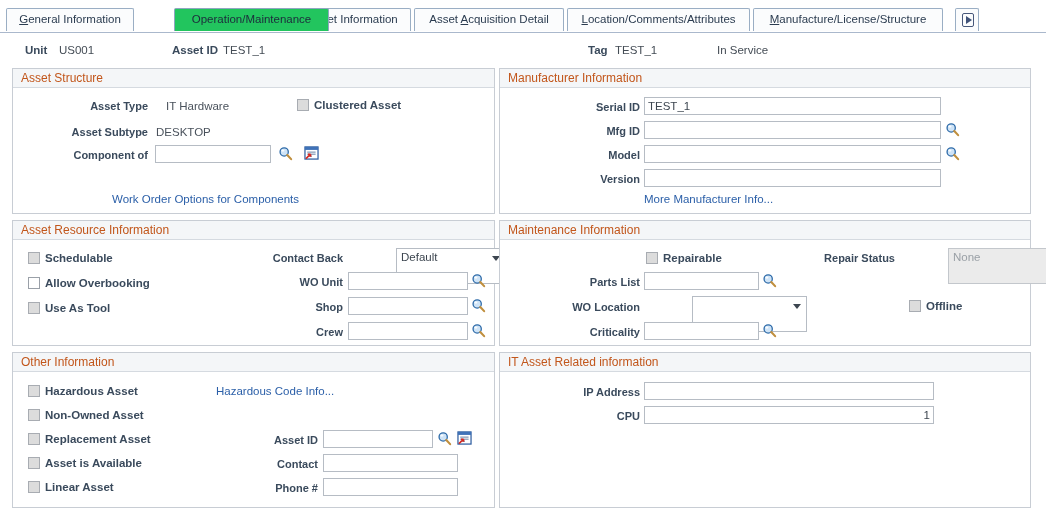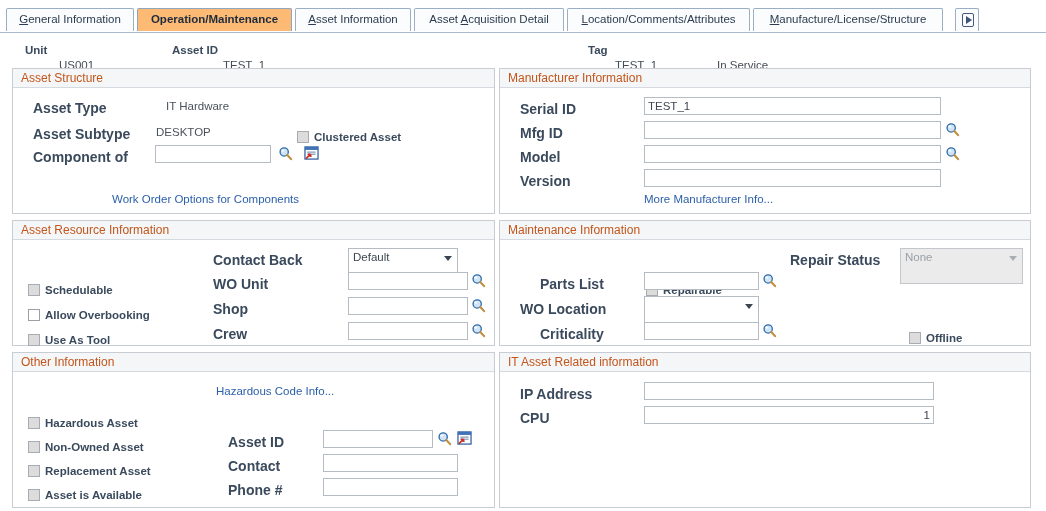--- a/index.html
+++ b/index.html
@@ -28,25 +28,26 @@
     border-radius: 2px 2px 0 0;
     font-size: 11.5px;
     color: #2b3c50;
     line-height: 21px;
     text-align: center;
     white-space: nowrap;
     padding: 0 6px;
     cursor: pointer;
   }
   .tab.active {
-    background: #fdba74;
+    background: #22c55e;
     border-color: #8fa6c0;
-    font-weight: bold;
+    font-weight: normal;
     color: #1d2b3c;
     z-index: 5;
+    margin-left: 37px;
   }
   .tab u { text-decoration: underline; }
   #tab-next {
     position: absolute; top: 8px; height: 23px; width: 24px;
     background: #fbfcfd;
     border: 1px solid #9aaec4;
     border-bottom: none;
     border-radius: 2px 2px 0 0;
     cursor: pointer;
   }
@@ -60,21 +61,21 @@
     content: "";
     position: absolute; left: 3px; top: 2px;
     border-left: 6px solid #3f5278;
     border-top: 4px solid transparent;
     border-bottom: 4px solid transparent;
   }
 
   
   #keyrow { position: absolute; left: 0; top: 40px; width: 1046px; height: 22px; }
   .kv-label { position: absolute; font-weight: bold; color: #3a4a5c; font-size: 11.5px; }
-  .kv-value { position: absolute; color: #444c55; font-size: 11.5px; margin-top: 15px; }
+  .kv-value { position: absolute; color: #444c55; font-size: 11.5px; }
 
   
   .group {
     position: absolute;
     border: 1px solid #c8cdd4;
     background: #ffffff;
   }
   .group-hdr {
     height: 19px;
     background: #f4f6f8;
@@ -85,23 +86,23 @@
     padding-left: 8px;
     white-space: nowrap;
   }
   .group-body { position: relative; width: 100%; height: calc(100% - 20px); }
 
   
   .lbl {
     position: absolute;
     font-weight: bold;
     color: #3a4a5c;
-    font-size: 14px;
-    white-space: nowrap;
-    text-align: left;
+    font-size: 11px;
+    white-space: nowrap;
+    text-align: right;
   }
   .ro {
     position: absolute;
     color: #4a525c;
     font-size: 11.5px;
     white-space: nowrap;
   }
   .inp {
     position: absolute;
     border: 1px solid #b6bcc4;
@@ -118,31 +119,32 @@
     position: absolute;
     border: 1px solid #b6bcc4;
     background: #ffffff;
     height: 36px;
     font-size: 11.5px;
     color: #3d4650;
     line-height: 17px;
     padding-left: 4px;
     white-space: nowrap;
     cursor: pointer;
+    margin-left: 48px;
   }
   .sel .arw {
     position: absolute; right: 5px; top: 7px;
     border-left: 4px solid transparent;
     border-right: 4px solid transparent;
     border-top: 5px solid #3d4650;
   }
   .sel.disabled { background: #ebebeb; color: #9aa0a6; border-color: #c3c7cc; cursor: default; }
   .sel.disabled .arw { border-top-color: #a9aeb4; }
 
-  .cbrow { position: absolute; white-space: nowrap; margin-top: 32px; }
+  .cbrow { position: absolute; white-space: nowrap; }
   .cb {
     display: inline-block; vertical-align: -2px;
     width: 12px; height: 12px;
     border: 1px solid #9aa0a8;
     background: #ffffff;
   }
   .cb.disabled { background: #dcdcdc; border-color: #a8acb2; }
   .cblbl {
     display: inline-block;
     margin-left: 5px;

